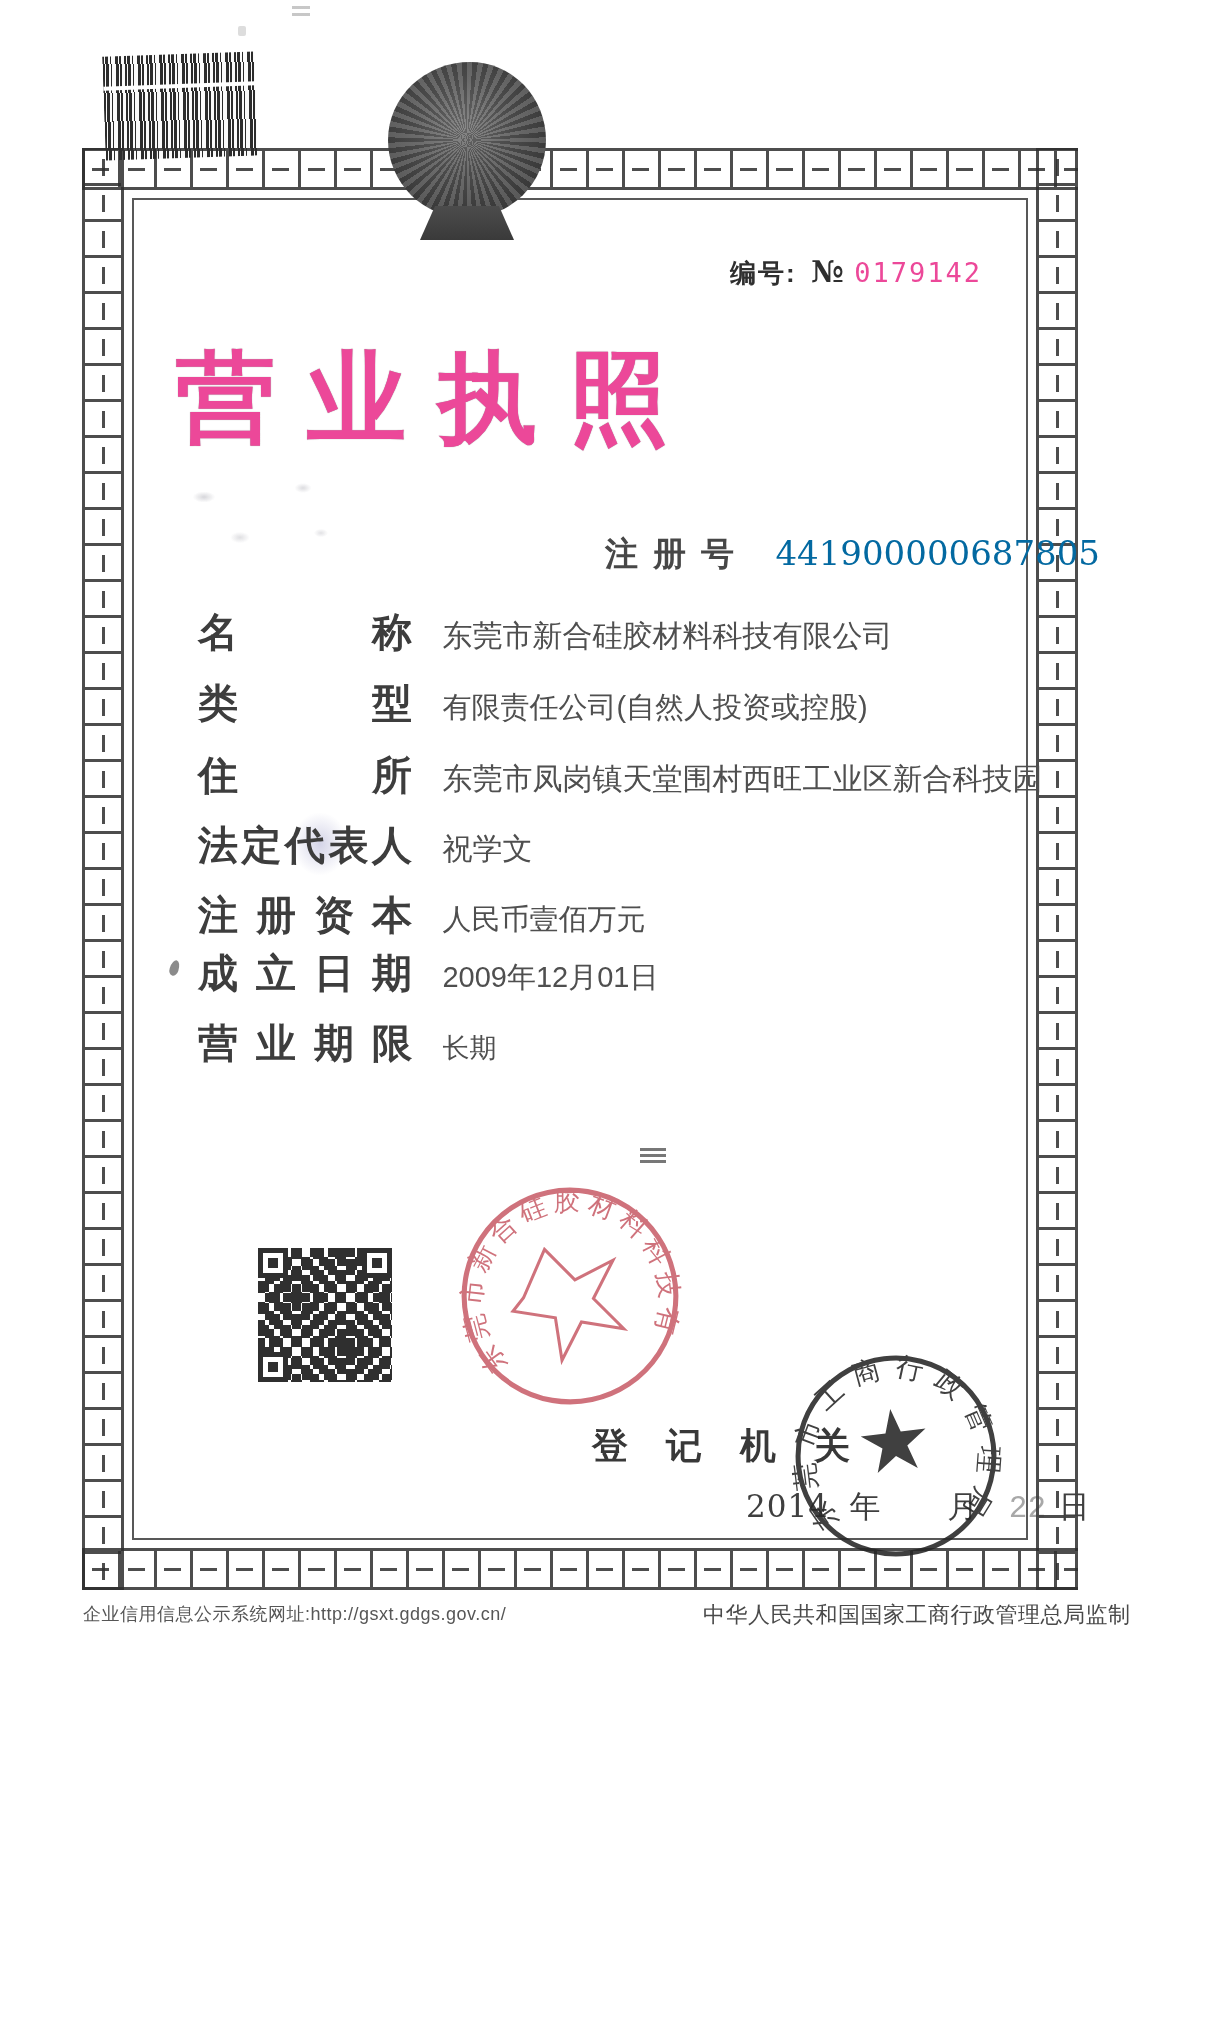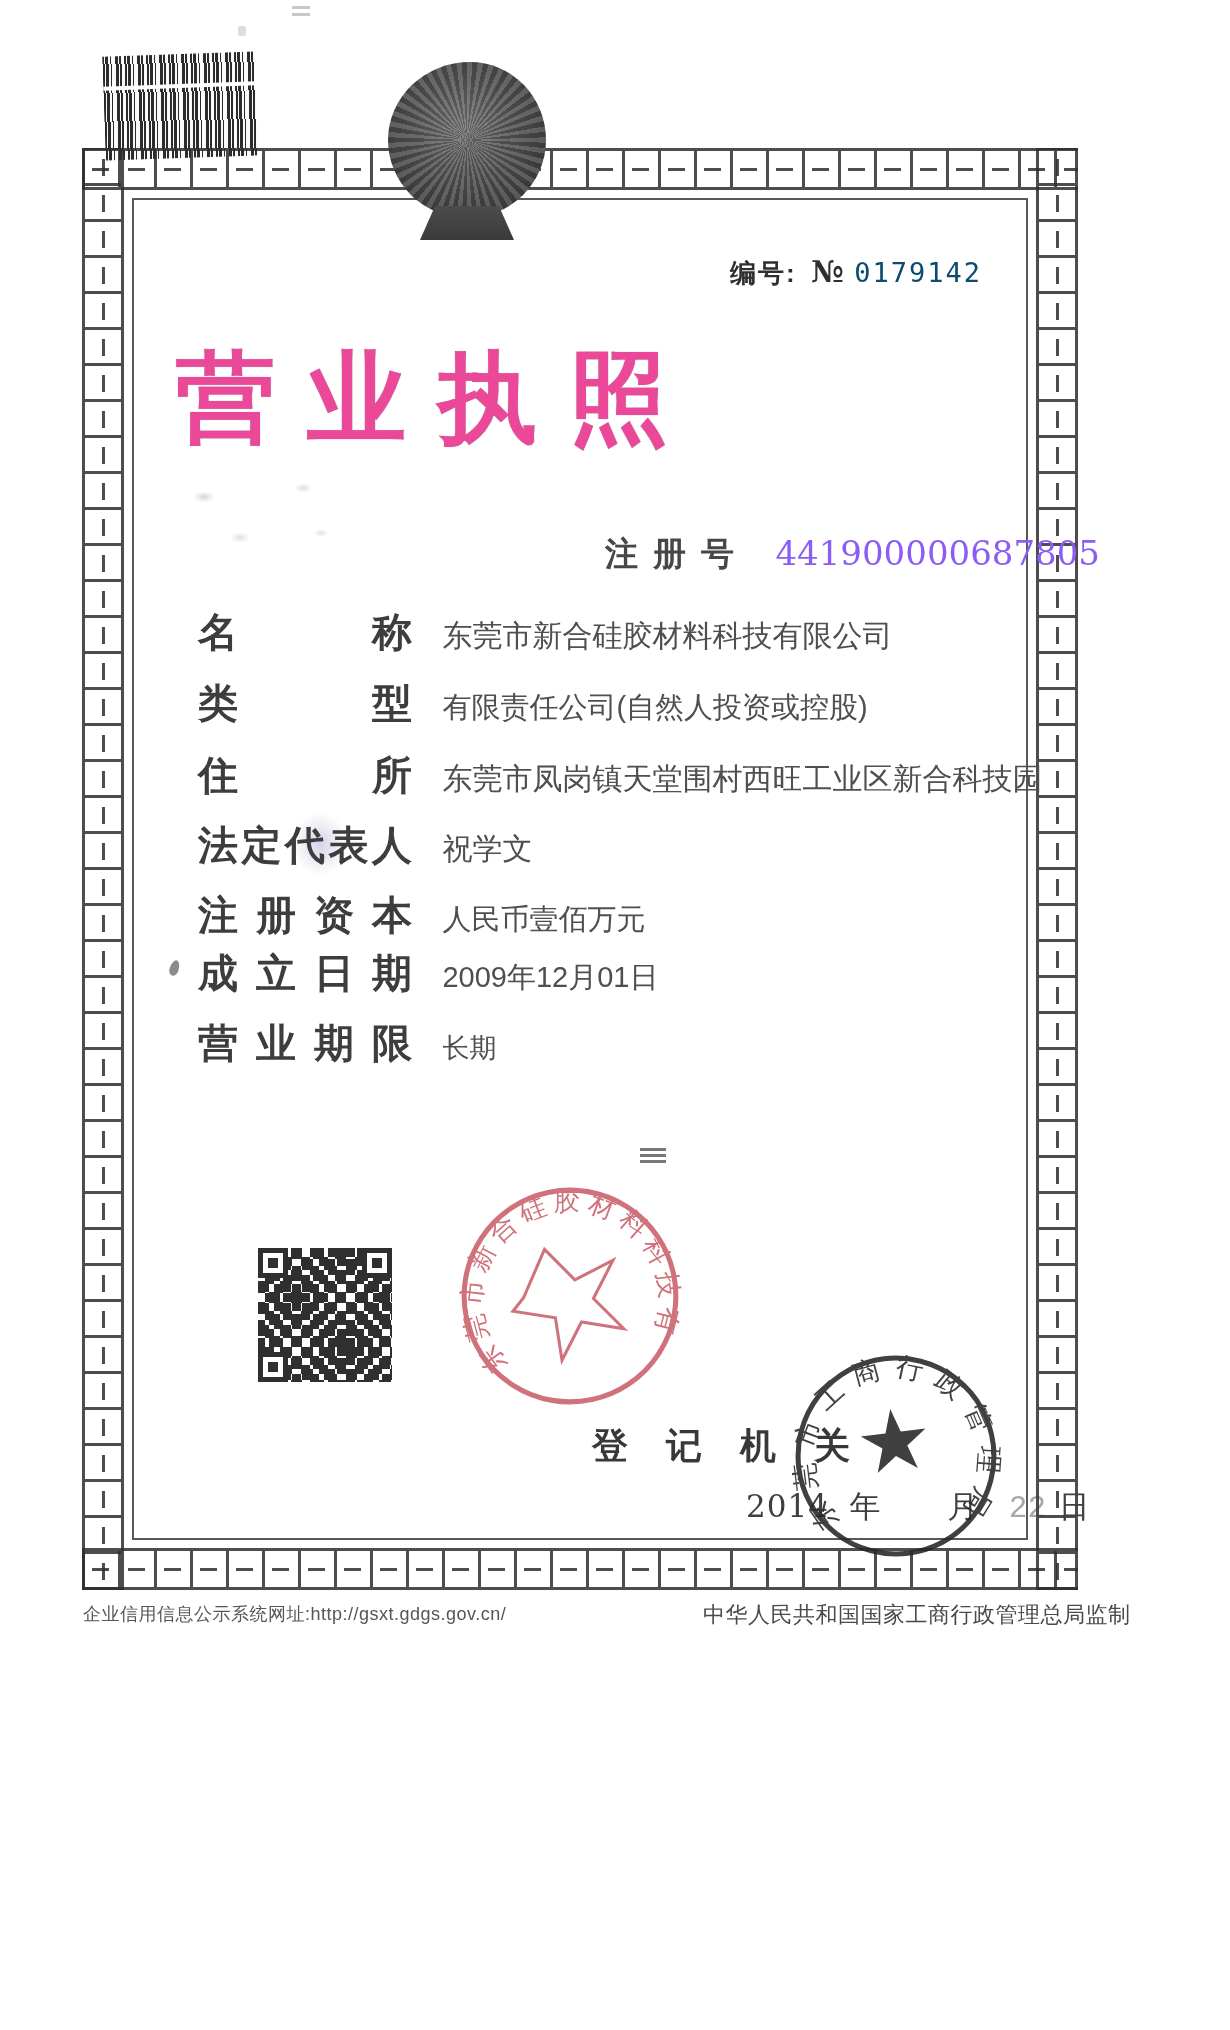--- a/index.html
+++ b/index.html
@@ -64,29 +64,29 @@
   }
   .strip.left{left:0;} .strip.right{right:0;}
   .inner-line{
     position:absolute;left:50px;top:50px;right:50px;bottom:50px;
     border:2px solid rgba(46,46,46,.8);
   }
   
   .serial{position:absolute;left:730px;top:254px;z-index:3;white-space:nowrap;color:#2f2f2f;}
   .serial .lbl{font-size:26px;letter-spacing:2px;font-weight:bold;}
   .serial .nosign{font-size:30px;font-weight:700;font-family:"DejaVu Serif",serif;margin:0 6px 0 10px;}
-  .serial .num{font-size:27px;font-family:"DejaVu Sans Mono",monospace;letter-spacing:2px;color:#0c4a6e;}
+  .serial .num{font-size:27px;font-family:"DejaVu Sans Mono",monospace;letter-spacing:2px;color:#ec4899;}
   .doc-title{
     position:absolute;left:176px;top:344px;width:600px;text-align:left;z-index:3;
     font-size:99px;line-height:1.1;font-weight:700;color:#ec4899;
     letter-spacing:32px;text-shadow:0 0 1px rgba(0,0,0,.45);
   }
   .regno{position:absolute;left:605px;top:532px;z-index:3;white-space:nowrap;}
   .regno .lbl{font-size:33px;letter-spacing:15px;color:#474747;font-weight:600;}
-  .regno .val{font-size:34px;font-family:"DejaVu Serif",serif;color:#8b5cf6;margin-left:22px;letter-spacing:0px;}
+  .regno .val{font-size:34px;font-family:"DejaVu Serif",serif;color:#0369a1;margin-left:22px;letter-spacing:0px;}
   
   .row{position:absolute;left:198px;width:830px;z-index:3;white-space:nowrap;}
   .row .f-label{
     display:inline-block;width:214px;font-size:40px;font-weight:600;color:#3d3d3d;
     text-align:justify;text-align-last:justify;vertical-align:baseline;
   }
   .row .f-value{font-size:30px;color:#4f4f4f;margin-left:26px;vertical-align:baseline;}
   .row.r-type .f-value{font-size:29px;}
   .row.r-capital .f-value,.row.r-estdate .f-value{font-size:29px;}
   .row.r-term .f-value{font-size:27px;margin-top:21px;}

